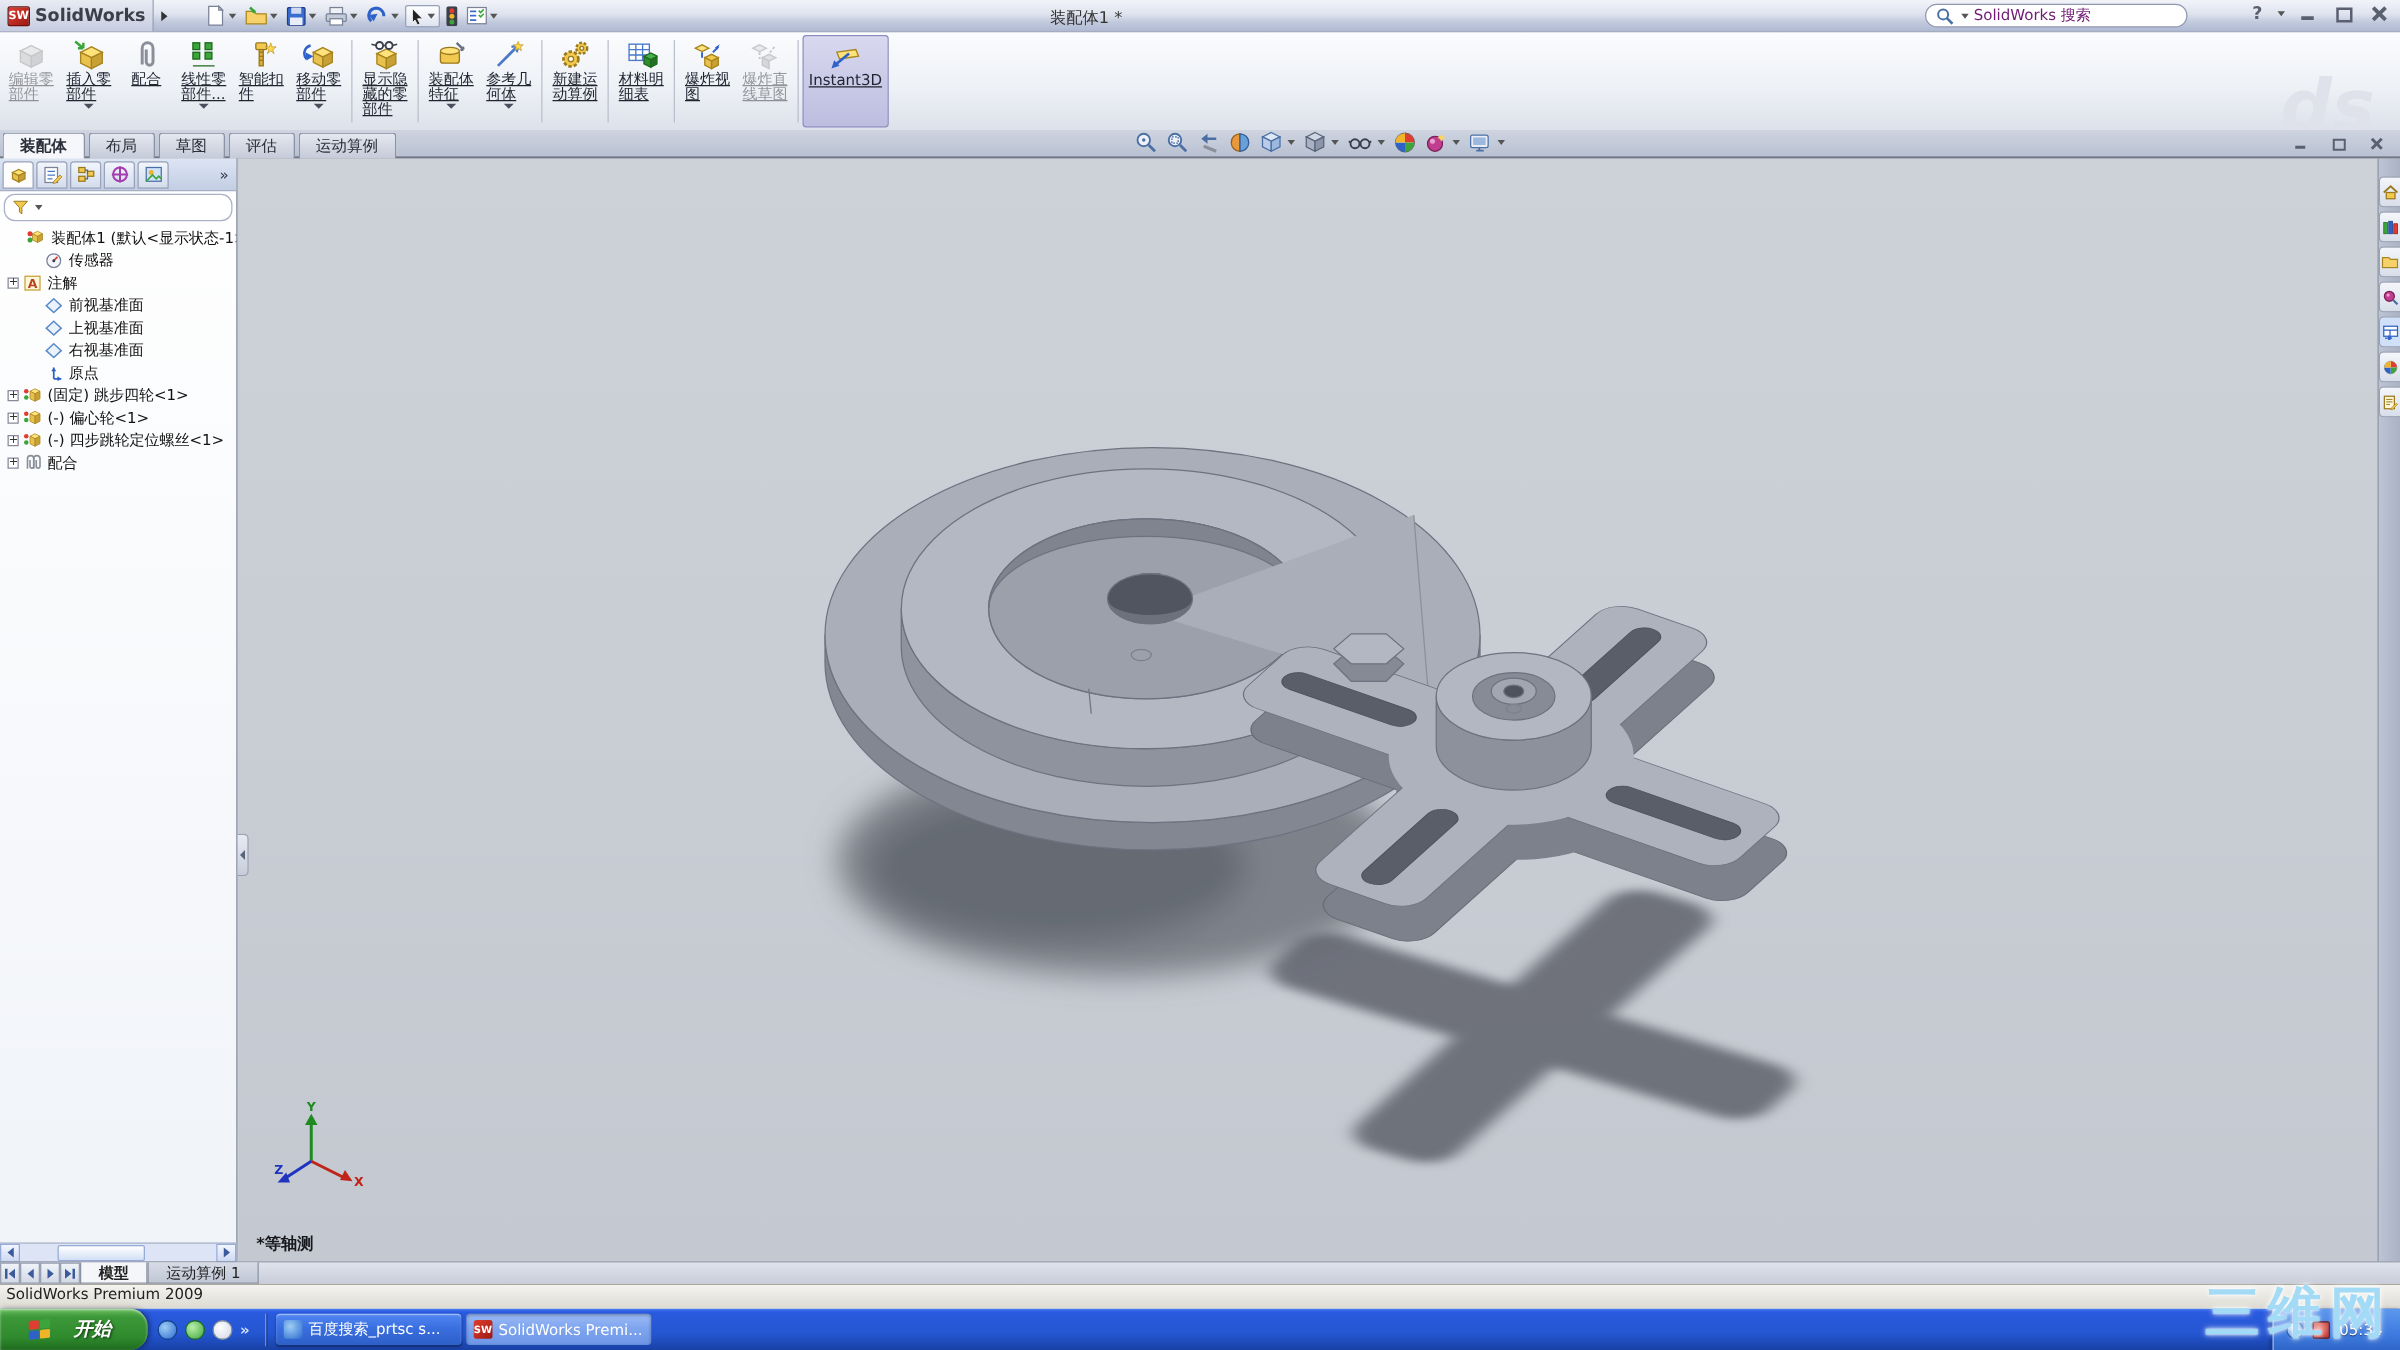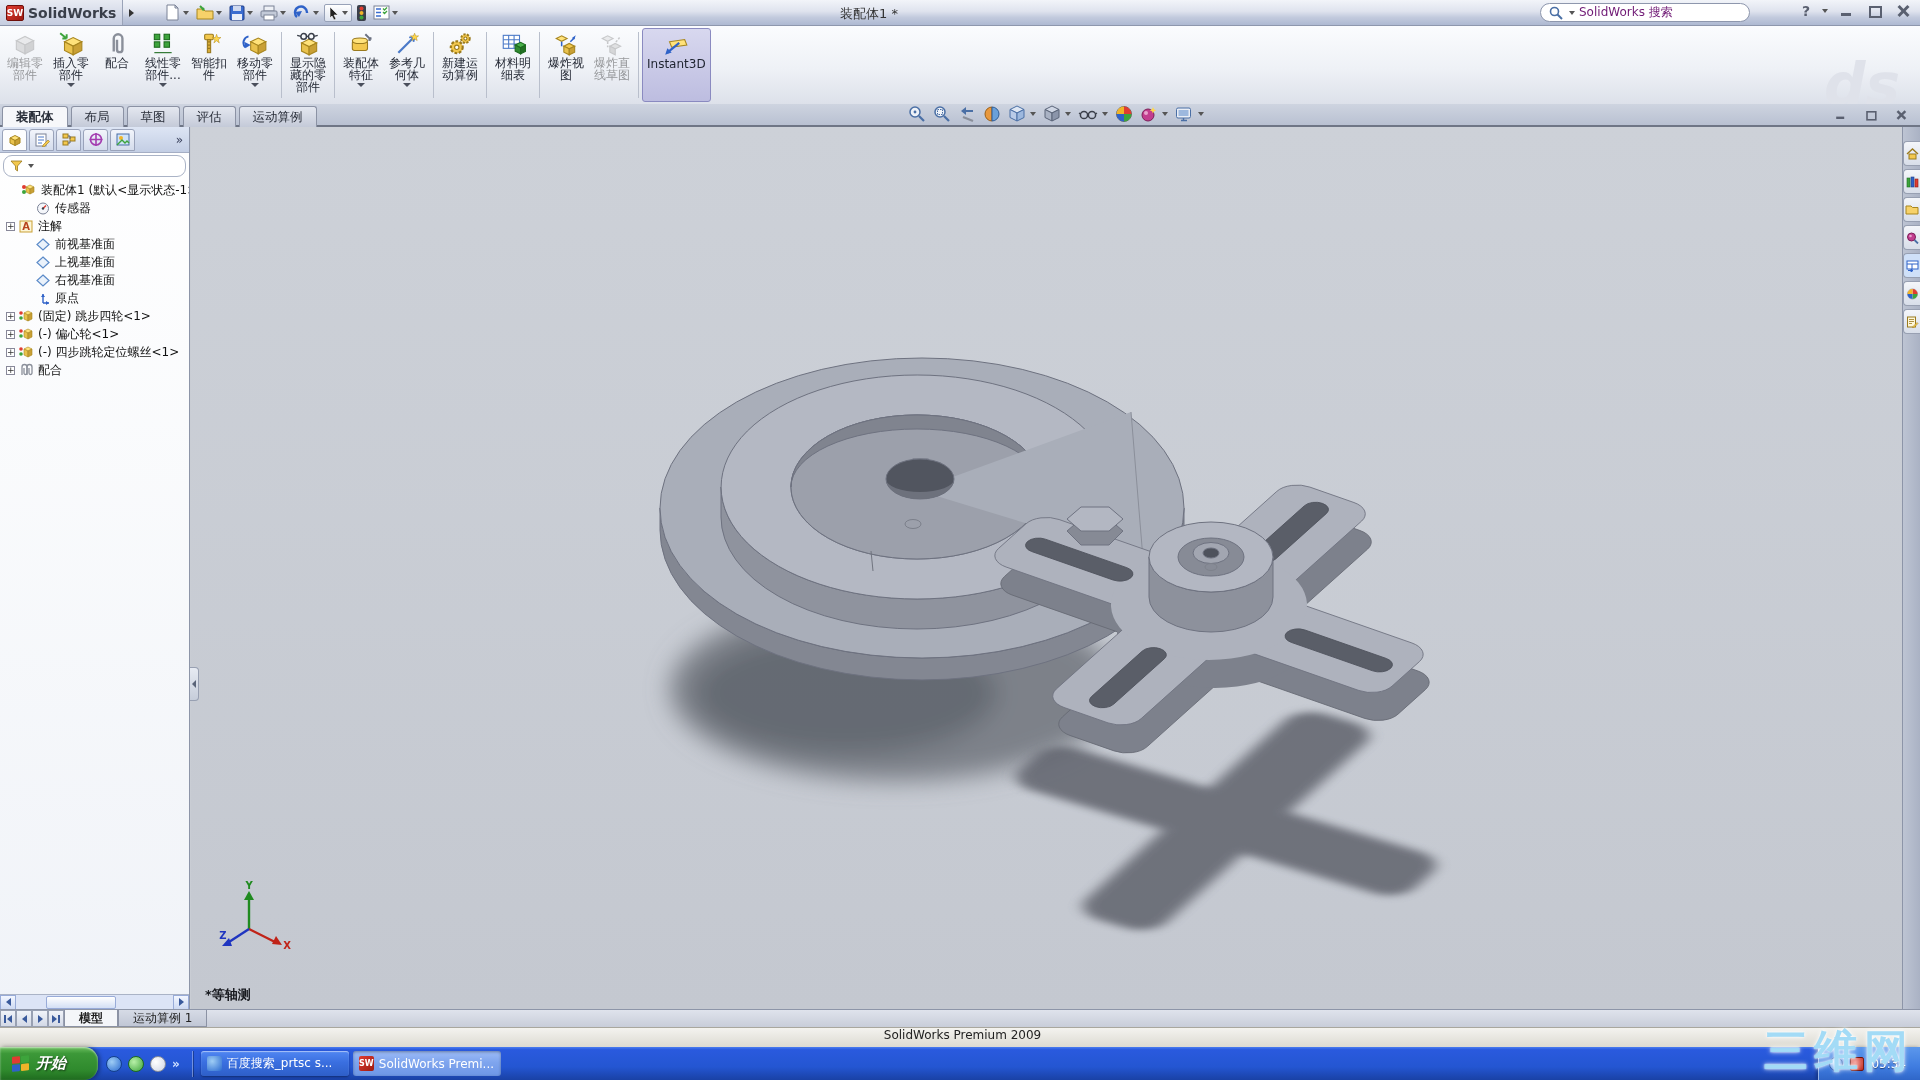--- a/index.html
+++ b/index.html
@@ -42,21 +42,21 @@
   .winbtn.close::before { transform:rotate(45deg);} .winbtn.close::after{ transform:rotate(-45deg);}
 
   
   #ribbon { position:absolute; left:0; top:26px; width:1920px; height:78px;
     background:linear-gradient(#fbfcfe 0%,#eef1f6 55%,#dde1ea 100%);
     display:flex; align-items:stretch; padding:2px 0 2px 2px; }
   .rbtn { display:flex; flex-direction:column; align-items:center; justify-content:flex-start;
     min-width:46px; padding:3px 4px 1px; color:#1f2430; line-height:12px; font-size:12px;
     border-radius:3px; }
   .rbtn .ricon { height:26px; display:flex; align-items:center; }
-  .rbtn .rlines { text-align:center; }
+  .rbtn .rlines { text-align:left;text-decoration:underline; }
   .rbtn .rdd { width:0; height:0; border-top:4px solid #4a4f5c; border-left:4px solid transparent;
     border-right:4px solid transparent; margin-top:2px; }
   .rbtn.disabled { opacity:.45; filter:grayscale(1); }
   .rbtn.active { background:linear-gradient(#d8d8ef,#bdbde0); border:1px solid #8a8ac0; }
   .rsep { width:1px; background:#b9bfcc; margin:4px 3px; }
   #ds-mark { position:absolute; right:20px; top:30px; font-size:58px; font-style:italic;
     font-weight:bold; color:#dfe2ea; line-height:58px; user-select:none; }
 
   
   #tabrow { position:absolute; left:0; top:104px; width:1920px; height:23px;
@@ -129,33 +129,33 @@
   .ntab { width:16px; border:1px solid #98a0b2; background:linear-gradient(#f0f3f9,#d3d9e6);
     display:flex; align-items:center; justify-content:center; gap:1px; }
   .bar-v { width:2px; height:8px; background:#3a5a9c; }
   .mtab { padding:1px 14px; border:1px solid #8b92a4; border-top:none; font-size:12px; color:#222;
     background:linear-gradient(#d6dbe6,#c1c7d5); display:flex; align-items:center; }
   .mtab.active { background:#f4f6f9; font-weight:bold; }
 
   
   #statusbar { position:absolute; left:0; top:1027px; width:1920px; height:20px;
     background:linear-gradient(#f4f3ef,#dcdad2); border-top:1px solid #a9a79e;
-    display:flex; align-items:center; font-size:12px; color:#222;flex-direction:column; }
+    display:flex; align-items:flex-start; font-size:12px; color:#222;flex-direction:column; }
   #status-left { padding-left:5px; }
   #status-right { margin-left:auto; display:flex; align-items:center; height:100%; }
   .ssep { width:1px; height:14px; background:#b5b2a8; margin:0 8px; }
   .sseg { padding:0 4px; }
 
   
   #taskbar { position:absolute; left:0; top:1047px; width:1920px; height:33px;
     background:linear-gradient(#4a7cf0 0%,#2a5ade 8%,#2456d2 60%,#1941a5 100%); display:flex; align-items:center; }
-  #startbtn { height:33px; width:98px; border-radius:0 14px 14px 0;
+  #startbtn { height:33px; width:118px; border-radius:0 14px 14px 0;
     background:linear-gradient(#6cbf5f 0%,#3c9838 20%,#2f8a2d 70%,#1f6b1f 100%);
     box-shadow:inset 0 1px 2px rgba(255,255,255,.6), 2px 0 4px rgba(0,0,0,.4);
-    display:flex; align-items:center; gap:6px; padding-left:12px; }
+    display:flex; align-items:center; gap:18px; padding-left:23px; }
   #winflag { width:18px; height:16px; display:grid; grid-template-columns:8px 8px; grid-template-rows:7px 7px; gap:1px; transform:skewY(-6deg); }
   #winflag div { border-radius:1px; }
   #start-label { color:#fff; font-size:15px; font-weight:bold; font-style:italic;
     text-shadow:1px 1px 2px rgba(0,0,0,.6); }
   #quicklaunch { display:flex; align-items:center; gap:6px; padding:0 8px; }
   .qlicon { width:16px; height:16px; border-radius:50%; }
   #ql-chevron { color:#cfe0ff; font-size:12px; font-weight:bold; }
   .tbsep { width:1px; height:26px; background:rgba(255,255,255,.35); margin:0 4px;
     box-shadow:1px 0 0 rgba(0,0,0,.3); }
   .taskbtn { width:148px; height:25px; margin-left:4px; border-radius:3px;

